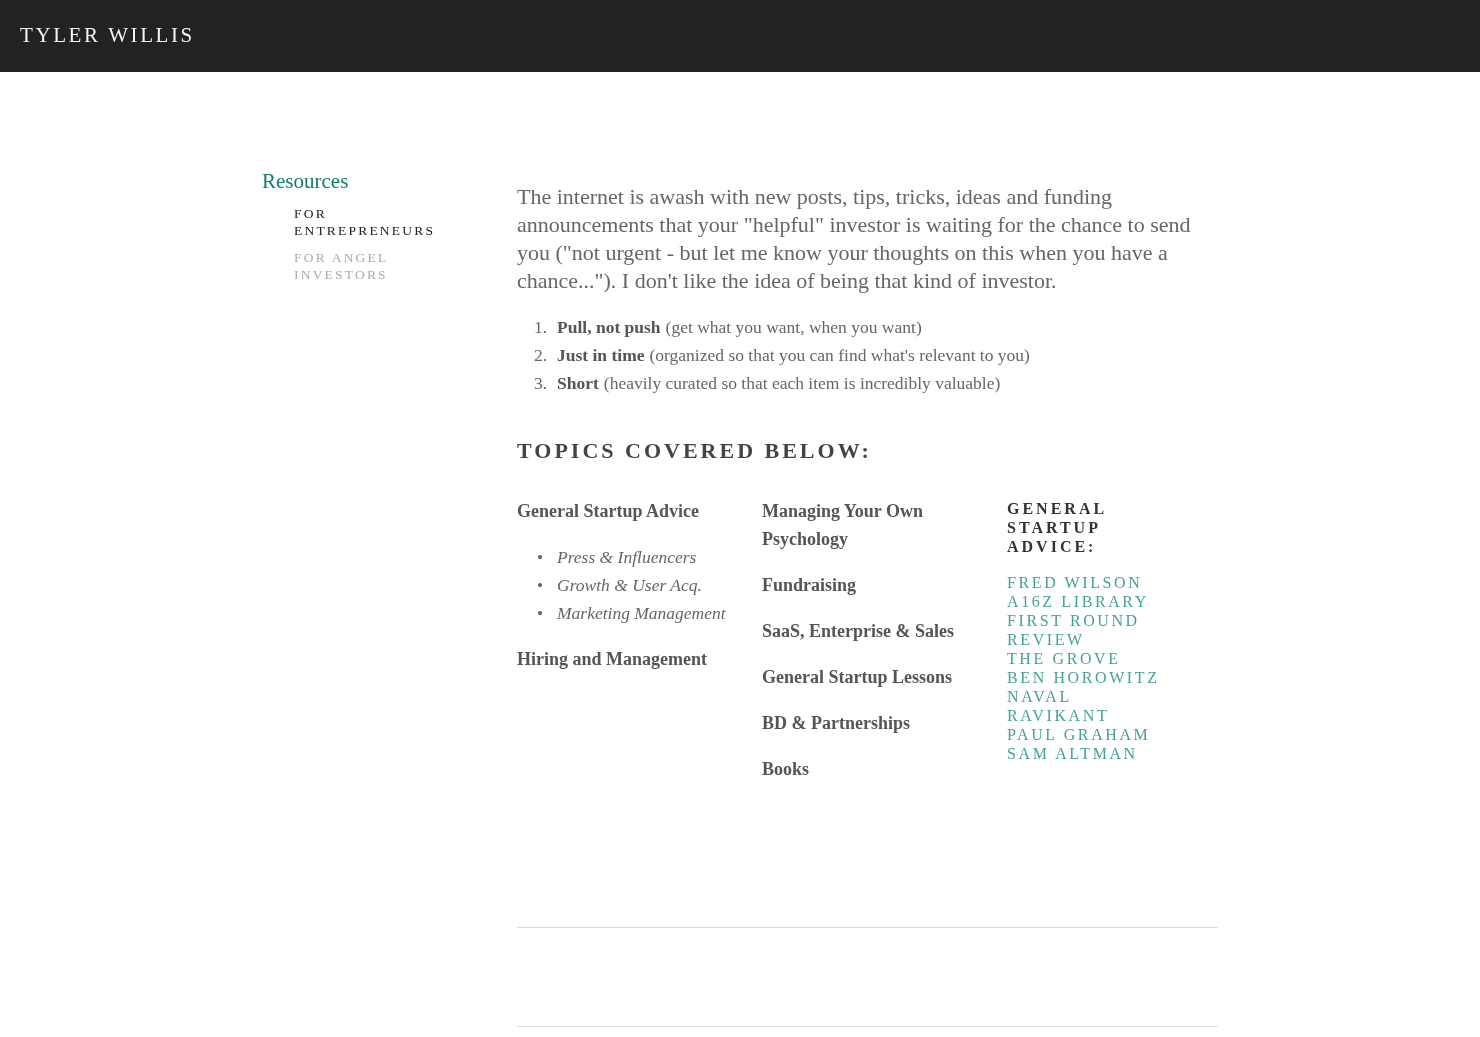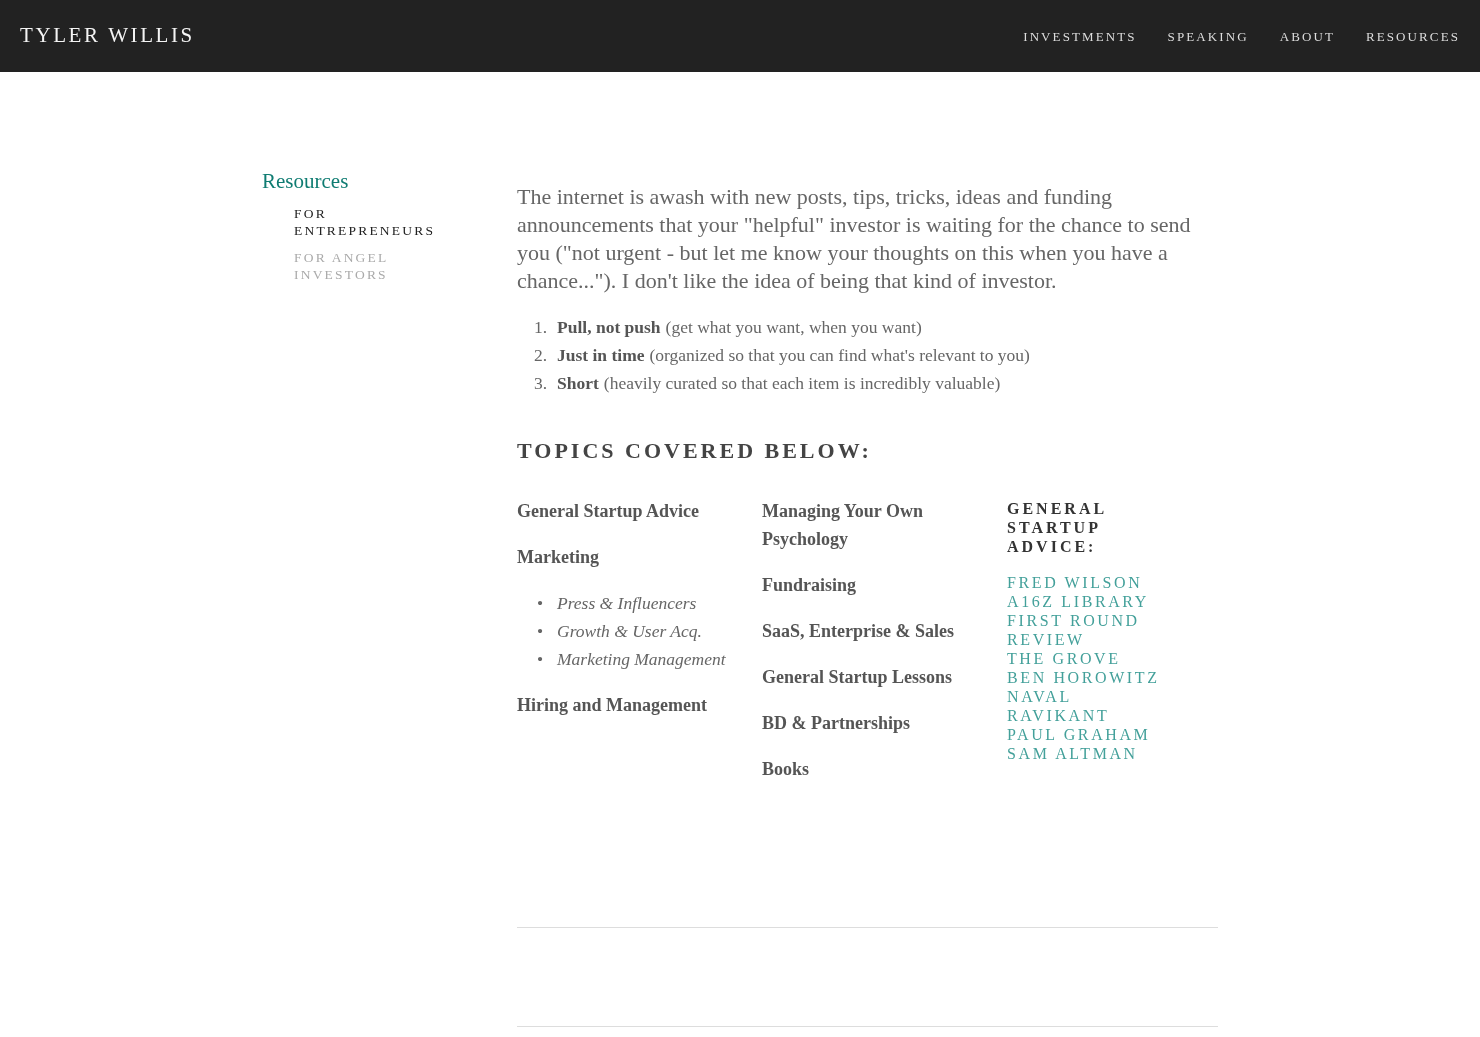--- a/index.html
+++ b/index.html
@@ -45,26 +45,20 @@
 
   .rule { position: absolute; left: 517px; width: 701px; height: 1px; background: #dddddd; }
   .rule1 { top: 927px; }
   .rule2 { top: 1026px; }
 </style>
 </head>
 <body>
 
 <header class="topbar">
   <a class="brand">TYLER WILLIS</a>
-  <nav class="nav">
-    <a>INVESTMENTS</a>
-    <a>SPEAKING</a>
-    <a>ABOUT</a>
-    <a>RESOURCES</a>
-  </nav>
 </header>
 
 <aside class="sidebar">
   <a class="side-title">Resources</a>
   <a class="side-link side-active">FOR ENTREPRENEURS</a>
   <a class="side-link side-inactive">FOR ANGEL INVESTORS</a>
 </aside>
 
 <main class="main">
   <p class="para p1">The internet is awash with new posts, tips, tricks, ideas and funding announcements that your "helpful" investor is waiting for the chance to send you ("not urgent - but let me know your thoughts on this when you have a chance..."). I don't like the idea of being that kind of investor.</p>
@@ -82,21 +76,20 @@
       <span class="num">3.</span>
       <span><b>Short</b><span>(heavily curated so that each item is incredibly valuable)</span></span>
     </li>
   </ol>
 
   <h2 class="topics-title">TOPICS COVERED BELOW:</h2>
 
   <div class="cols">
     <div class="col1">
       <a class="topic">General Startup Advice</a>
-      <a class="topic">Marketing</a>
       <ul class="sublist">
         <li><span class="bullet">•</span><span>Press &amp; Influencers</span></li>
         <li><span class="bullet">•</span><span>Growth &amp; User Acq.</span></li>
         <li><span class="bullet">•</span><span>Marketing Management</span></li>
       </ul>
       <a class="topic">Hiring and Management</a>
     </div>
 
     <div class="col2">
       <a class="topic">Managing Your Own Psychology</a>

